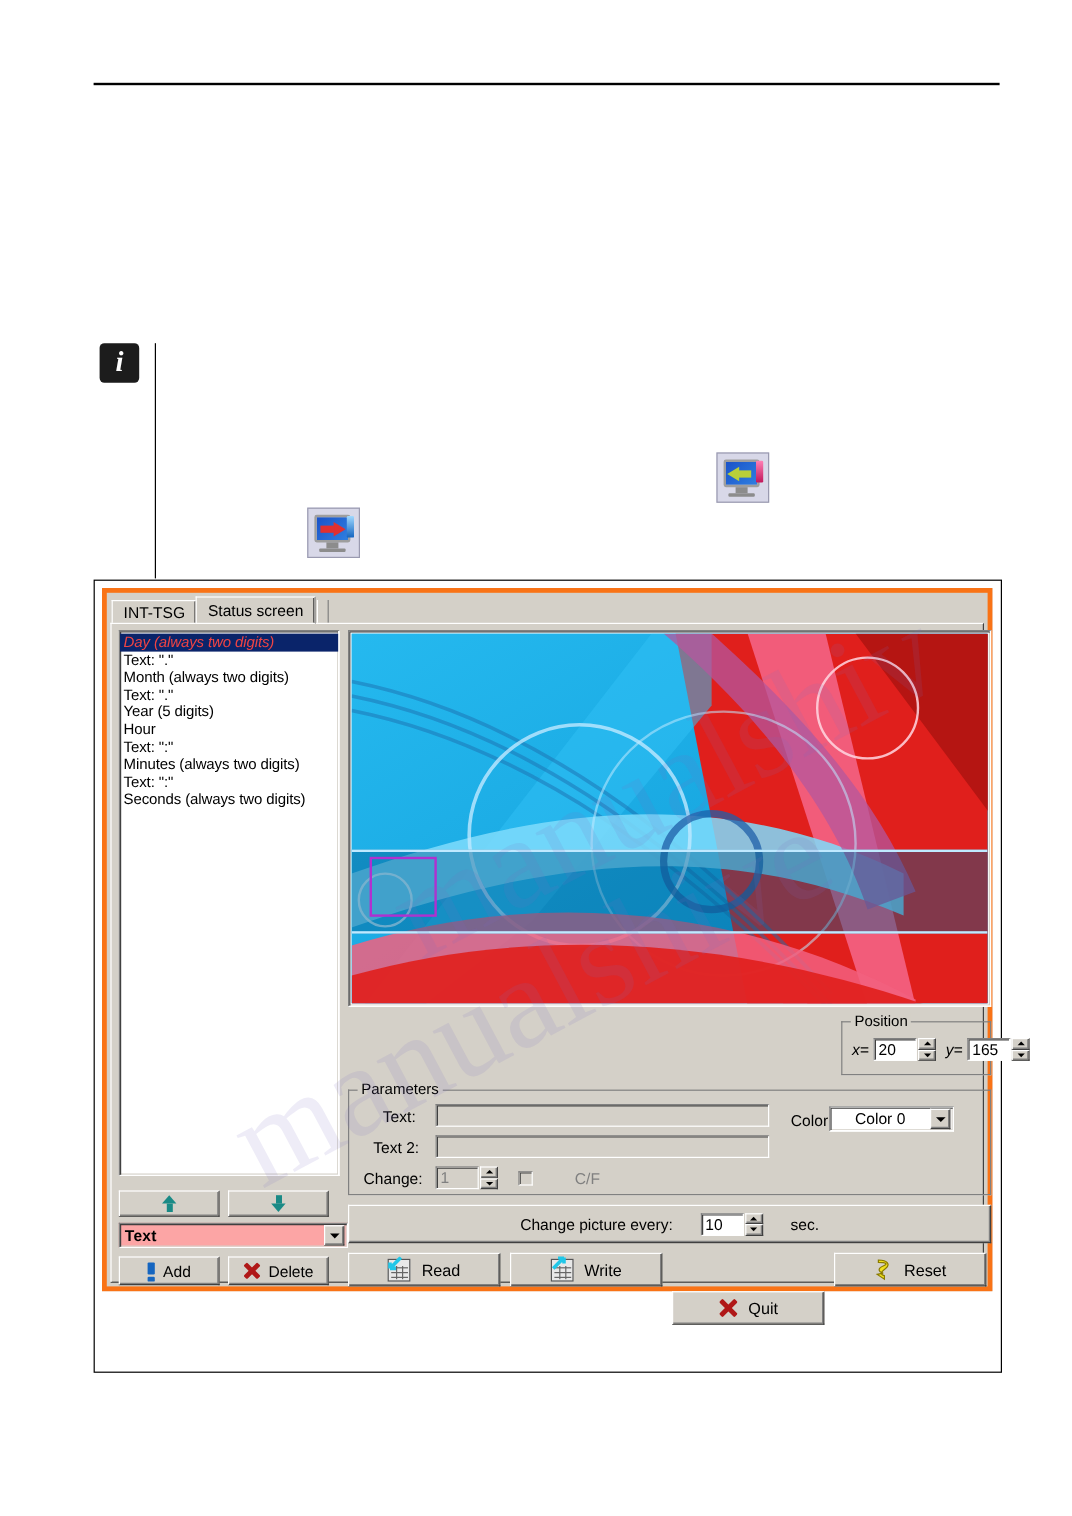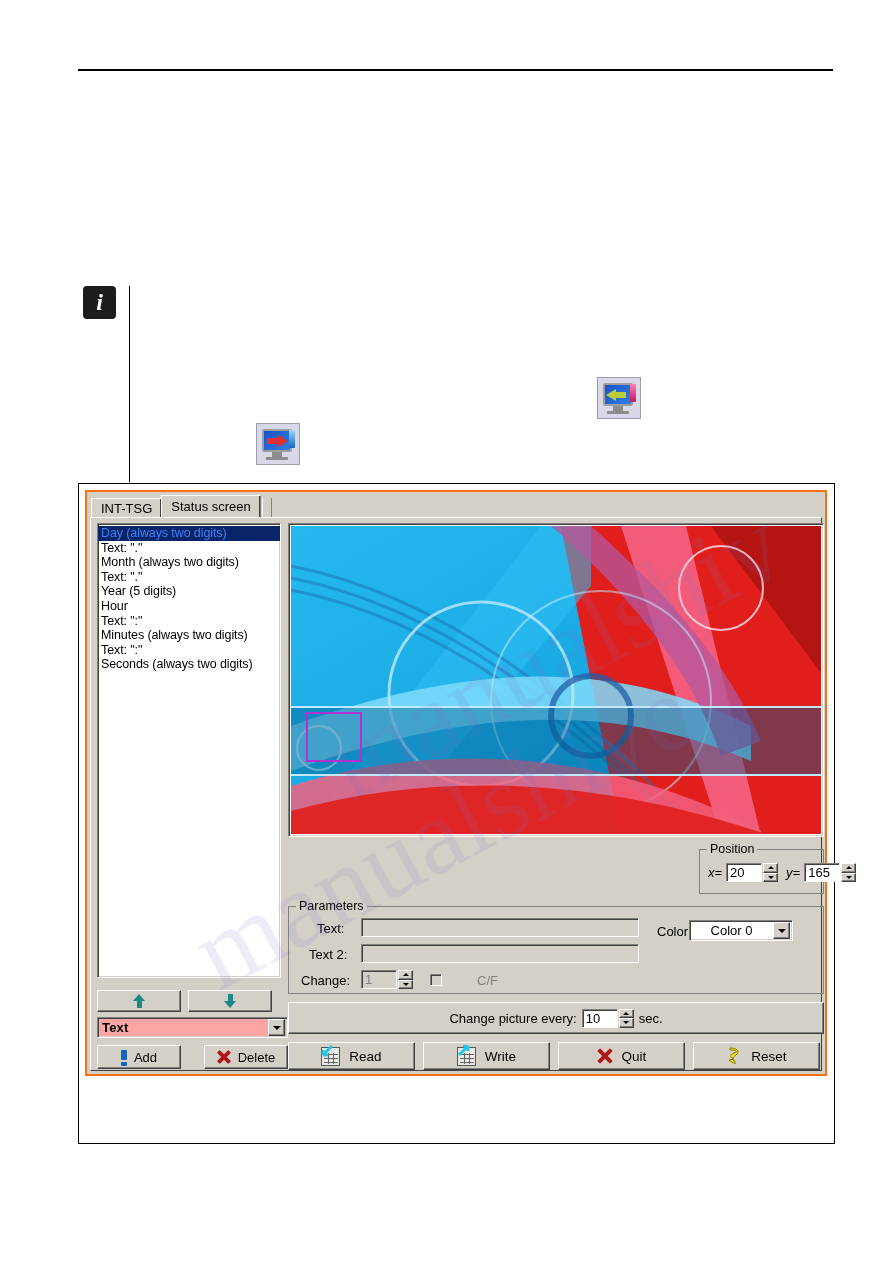--- a/index.html
+++ b/index.html
@@ -66,21 +66,21 @@
 
   
   .doc-frame{
     position:absolute;left:78px;top:483px;width:757px;height:661px;
     border:1px solid #000;box-sizing:border-box;background:#fff;
   }
 
   
   .dialog{
     position:absolute;left:85px;top:490px;width:742px;height:586px;
-    background:#d4d0c8;border:2px solid #f97316;box-sizing:border-box;
+    background:#d4d0c8;border:4px solid #f97316;box-sizing:border-box;
     font-size:12.5px;color:#000;
   }
   .tabstrip{
     position:absolute;left:4px;top:4px;height:22px;display:flex;align-items:flex-end;
   }
   .tab{
     height:20px;line-height:20px;padding:0 9px;font-size:13px;
     background:#d4d0c8;border:1px solid #fff;border-right-color:#808080;
     border-bottom:none;box-sizing:border-box;margin-right:-1px;
     box-shadow:inset -1px 0 0 #404040;
@@ -112,21 +112,21 @@
   
   .listbox{
     position:absolute;left:6px;top:5px;width:184px;height:455px;
     overflow:hidden;font-size:12.5px;
   }
   .listbox ul{margin:0;padding:2px 0 0 0;list-style:none;}
   .listbox li{
     padding:0 3px;height:14.6px;line-height:14.6px;white-space:nowrap;
     font-family:"Liberation Sans",sans-serif;letter-spacing:-0.1px;
   }
-  .listbox li.sel{background:#0a246a;color:#3b82f6;}
+  .listbox li.sel{background:#0a246a;color:#ef4444;font-style:italic;}
   
   .arrowbtn{
     position:absolute;top:472px;width:84px;height:22px;
     display:flex;align-items:center;justify-content:center;
   }
   #btn-move-up{left:6px;}
   #btn-move-down{left:97px;}
   .arr-up,.arr-dn{position:relative;width:12px;height:14px;}
   .arr-up:before{
     content:"";position:absolute;left:0;top:0;border-left:6px solid transparent;
@@ -147,21 +147,21 @@
   .combo .cbtn{
     width:17px;height:17px;margin-right:2px;display:flex;align-items:center;justify-content:center;
   }
   .caret-dn{width:0;height:0;border-left:4px solid transparent;border-right:4px solid transparent;border-top:4px solid #000;}
   
   .actbtn{
     position:absolute;top:527px;width:84px;height:24px;
     display:flex;align-items:center;justify-content:center;gap:7px;font-size:13px;
   }
   #btn-add{left:6px;}
-  #btn-delete{left:97px;margin-left:16px;}
+  #btn-delete{left:97px;}
   .excl-icon{position:relative;width:6px;height:15px;}
   .excl-icon:before{content:"";position:absolute;left:0;top:0;width:6px;height:10px;background:#1565c0;border-radius:1px;}
   .excl-icon:after{content:"";position:absolute;left:0;top:12px;width:6px;height:4px;background:#1565c0;border-radius:1px;}
   .x-icon{position:relative;width:14px;height:14px;}
   .x-icon:before,.x-icon:after{
     content:"";position:absolute;left:5px;top:-1px;width:4px;height:16px;
     background:#b01818;border-radius:1px;
   }
   .x-icon:before{transform:rotate(45deg);}
   .x-icon:after{transform:rotate(-45deg);}
@@ -246,30 +246,30 @@
     box-shadow:inset 1px 1px 0 #404040;
   }
   .dd{
     position:absolute;display:flex;align-items:center;background:#fff;height:21px;
   }
   .dd .ddval{flex:1;text-align:center;font-size:13px;}
   .dd .ddbtn{width:17px;height:17px;margin-right:2px;display:flex;align-items:center;justify-content:center;}
   
   #panel-change-picture{
     position:absolute;left:197px;top:484px;width:536px;height:32px;
-    display:flex;align-items:center;justify-content:center;gap:5px;font-size:13px;
+    display:flex;align-items:center;justify-content:center;gap:23px;font-size:13px;
   }
   
   .botbtn{
     position:absolute;top:524px;width:127px;height:28px;
     display:flex;align-items:center;justify-content:center;gap:9px;font-size:13.5px;
   }
   #btn-read{left:197px;}
   #btn-write{left:332px;}
-  #btn-quit{left:467px;}
+  #btn-quit{left:467px;margin-top:32px;}
   #btn-reset{left:602px;}
   .grid-icon{position:relative;width:19px;height:19px;background:#e8e8e8;border:1px solid #555;box-sizing:border-box;}
   .grid-icon .g{position:absolute;background:#666;}
   .x-icon-sm{position:relative;width:16px;height:16px;}
   .x-icon-sm:before,.x-icon-sm:after{
     content:"";position:absolute;left:6px;top:-1px;width:4px;height:18px;background:#b01818;border-radius:1px;
   }
   .x-icon-sm:before{transform:rotate(45deg);}
   .x-icon-sm:after{transform:rotate(-45deg);}
   .reset-icon{

